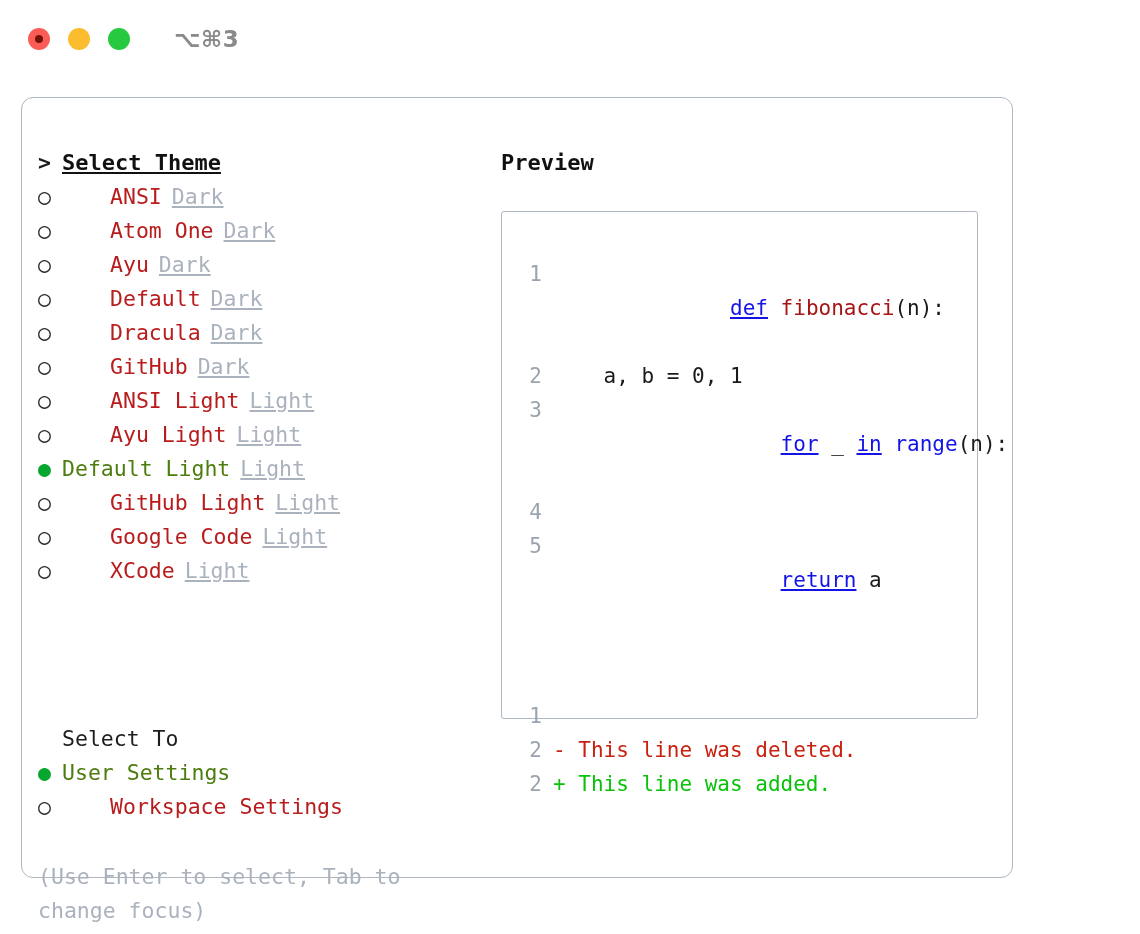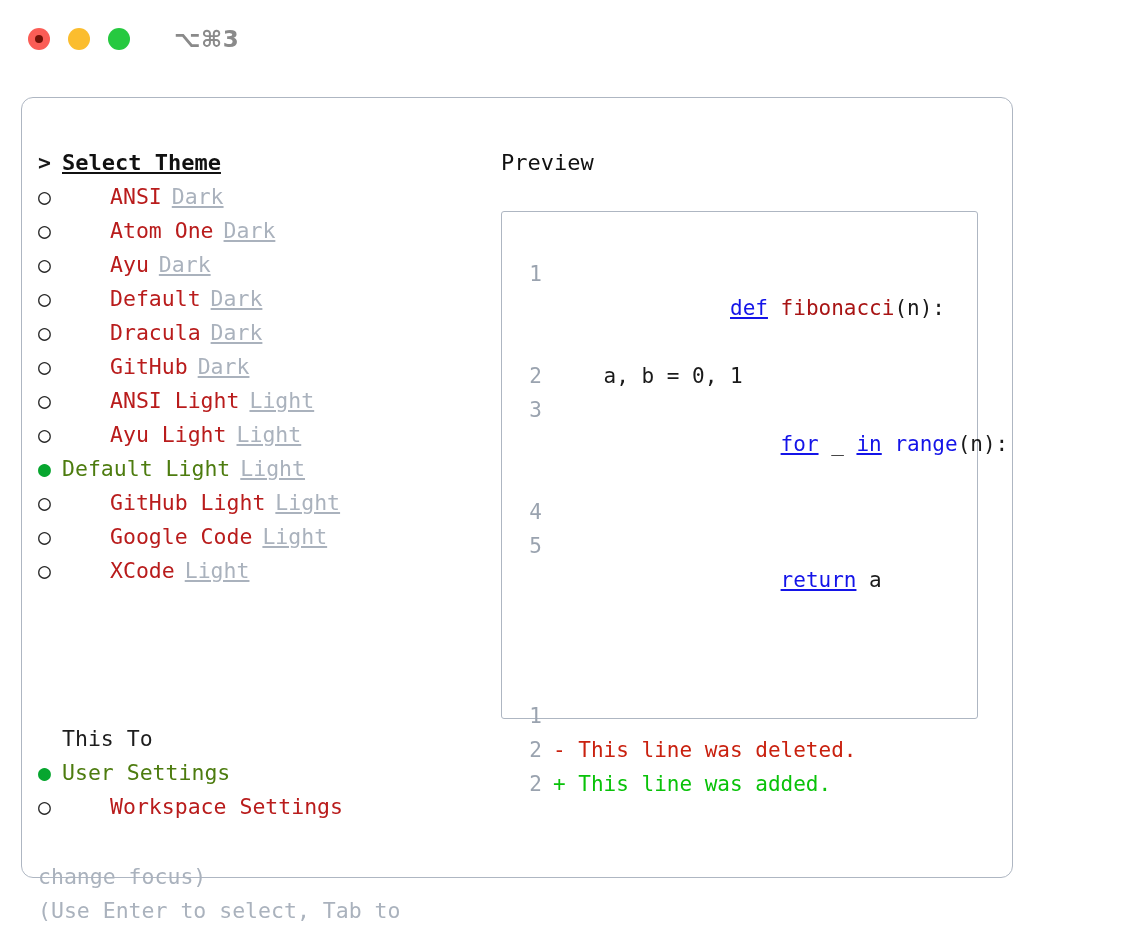--- a/index.html
+++ b/index.html
@@ -156,21 +156,21 @@
 
   
   #preview-column {
     position: absolute;
     left: 479px;
     top: 48px;
     width: 500px;
   }
   #preview-title {
     font-size: 22px;
-    font-weight: 400;
+    font-weight: 700;
     color: #111111;
     line-height: 34px;
   }
   #preview-box {
     margin-top: 31px;
     width: 477px;
     height: 508px;
     border: 1.5px solid #aeb6c2;
     border-radius: 3px;
     box-sizing: border-box;
@@ -298,35 +298,35 @@
         <div class="row">
           <span class="marker marker-empty">○</span>
           <span class="label-normal">XCode</span>
           <span class="tag">Light</span>
         </div>
       </div>
 
       <div id="apply-to-block">
         <div class="row">
           <span class="marker marker-blank">&nbsp;</span>
-          <span class="label-section">This To</span>
+          <span class="label-section">Select To</span>
         </div>
         <div class="row">
           <span class="marker marker-filled">●</span>
           <span class="label-selected">User Settings</span>
         </div>
         <div class="row">
           <span class="marker marker-empty">○</span>
           <span class="label-normal">Workspace Settings</span>
         </div>
       </div>
 
       <div id="hint-block">
+        <div>(Use Enter to select, Tab to</div>
         <div>change focus)</div>
-        <div>(Use Enter to select, Tab to</div>
       </div>
 
       <div id="preview-column">
         <div id="preview-title">Preview</div>
 
         <div id="preview-box">
 
           <div class="code-line">
             <span class="lineno">1</span>
             <span class="code-body">

